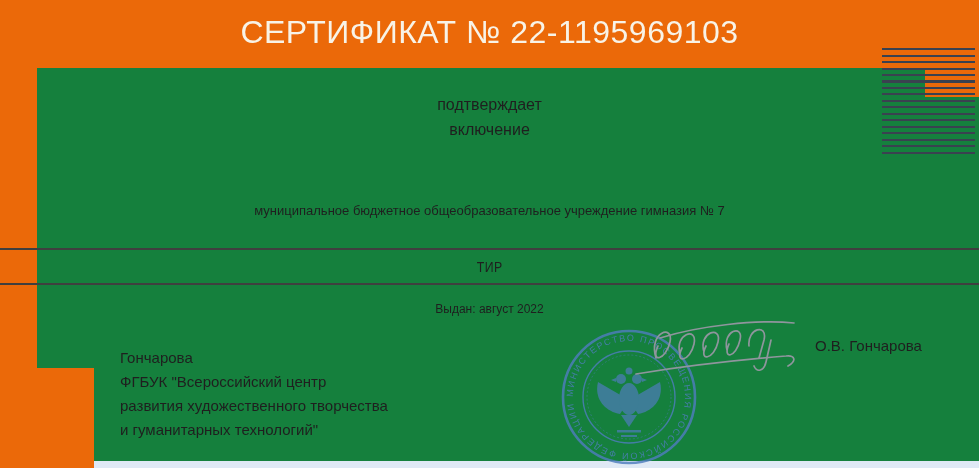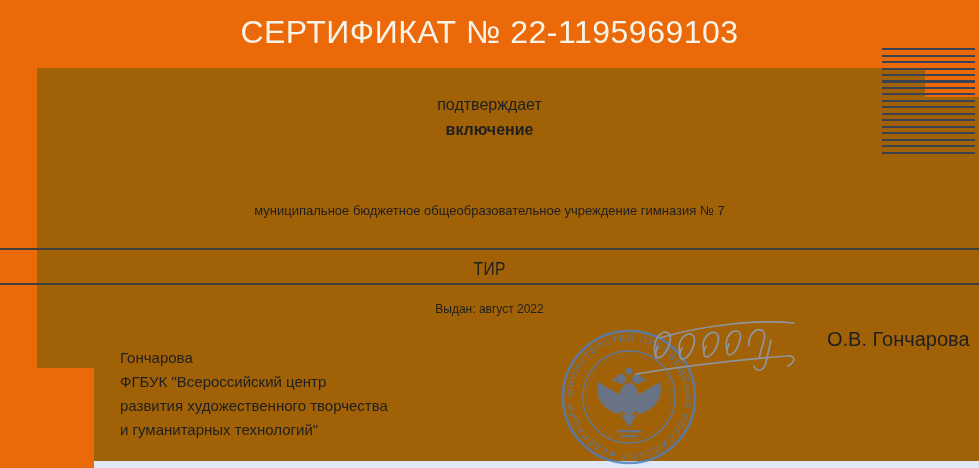--- a/index.html
+++ b/index.html
@@ -1,17 +1,17 @@
 <!DOCTYPE html>
 <html><head>
 <meta charset="utf-8">
 <style>
   html,body{margin:0;padding:0;background:#ffffff;}
   .page{
-    position:relative;width:979px;height:468px;background:#a16207;
+    position:relative;width:979px;height:468px;background:#15803d;
     overflow:hidden;font-family:"Liberation Sans",sans-serif;color:#1F1F1F;
   }
   .abs{position:absolute;}
   
   .header-band{left:0;top:0;width:979px;height:68px;background:#EB6909;z-index:1;}
   .left-strip{left:0;top:0;width:37px;height:468px;background:#EB6909;z-index:1;}
   .bottom-left-block{left:0;top:368px;width:94px;height:100px;background:#EB6909;z-index:1;}
   .tr-orange-square{left:925px;top:68px;width:54px;height:29px;background:#EB6909;z-index:1;}
   .tr-stripes{
     left:882px;top:48px;width:93px;height:106px;z-index:2;
@@ -23,34 +23,34 @@
     left:0;top:8px;width:979px;height:48px;line-height:48px;text-align:center;
     color:#F8F3E7;font-size:32px;letter-spacing:0.5px;z-index:3;
   }
   
   .rule{left:0;width:979px;height:2px;background:#3F3F3F;z-index:2;}
   .rule-top{top:248px;}
   .rule-bottom{top:283px;}
   
   .cline{left:0;width:979px;text-align:center;z-index:3;font-size:16px;}
   .st1{top:96px;}
-  .st2{top:121px;font-weight:bold;}
+  .st2{top:121px;}
   .st3{top:147px;}
   .org{top:203px;font-size:13px;}
-  .theater{top:258px;font-size:19px;text-decoration:underline;}
+  .theater{top:258px;font-size:15px;text-decoration:underline;}
   .theater .narrow{display:inline-block;transform:scaleX(0.82);letter-spacing:0.5px;}
   .issued{top:302px;font-size:12px;}
   
   .director-line{left:120px;font-size:15px;z-index:3;}
   .d1{top:349px;}
   .d2{top:373px;}
   .d3{top:397px;}
   .d4{top:421px;}
   
-  .signer-name{left:815px;top:328px;font-size:20px;z-index:3;margin-left:12px;}
+  .signer-name{left:815px;top:337px;font-size:15px;z-index:3;}
   
   .seal{left:558px;top:326px;z-index:3;opacity:0.82;}
   .signature{left:608px;top:310px;z-index:4;}
 </style>
 </head>
 <body>
 
 <div class="page">
 
   <div class="abs header-band"></div>

